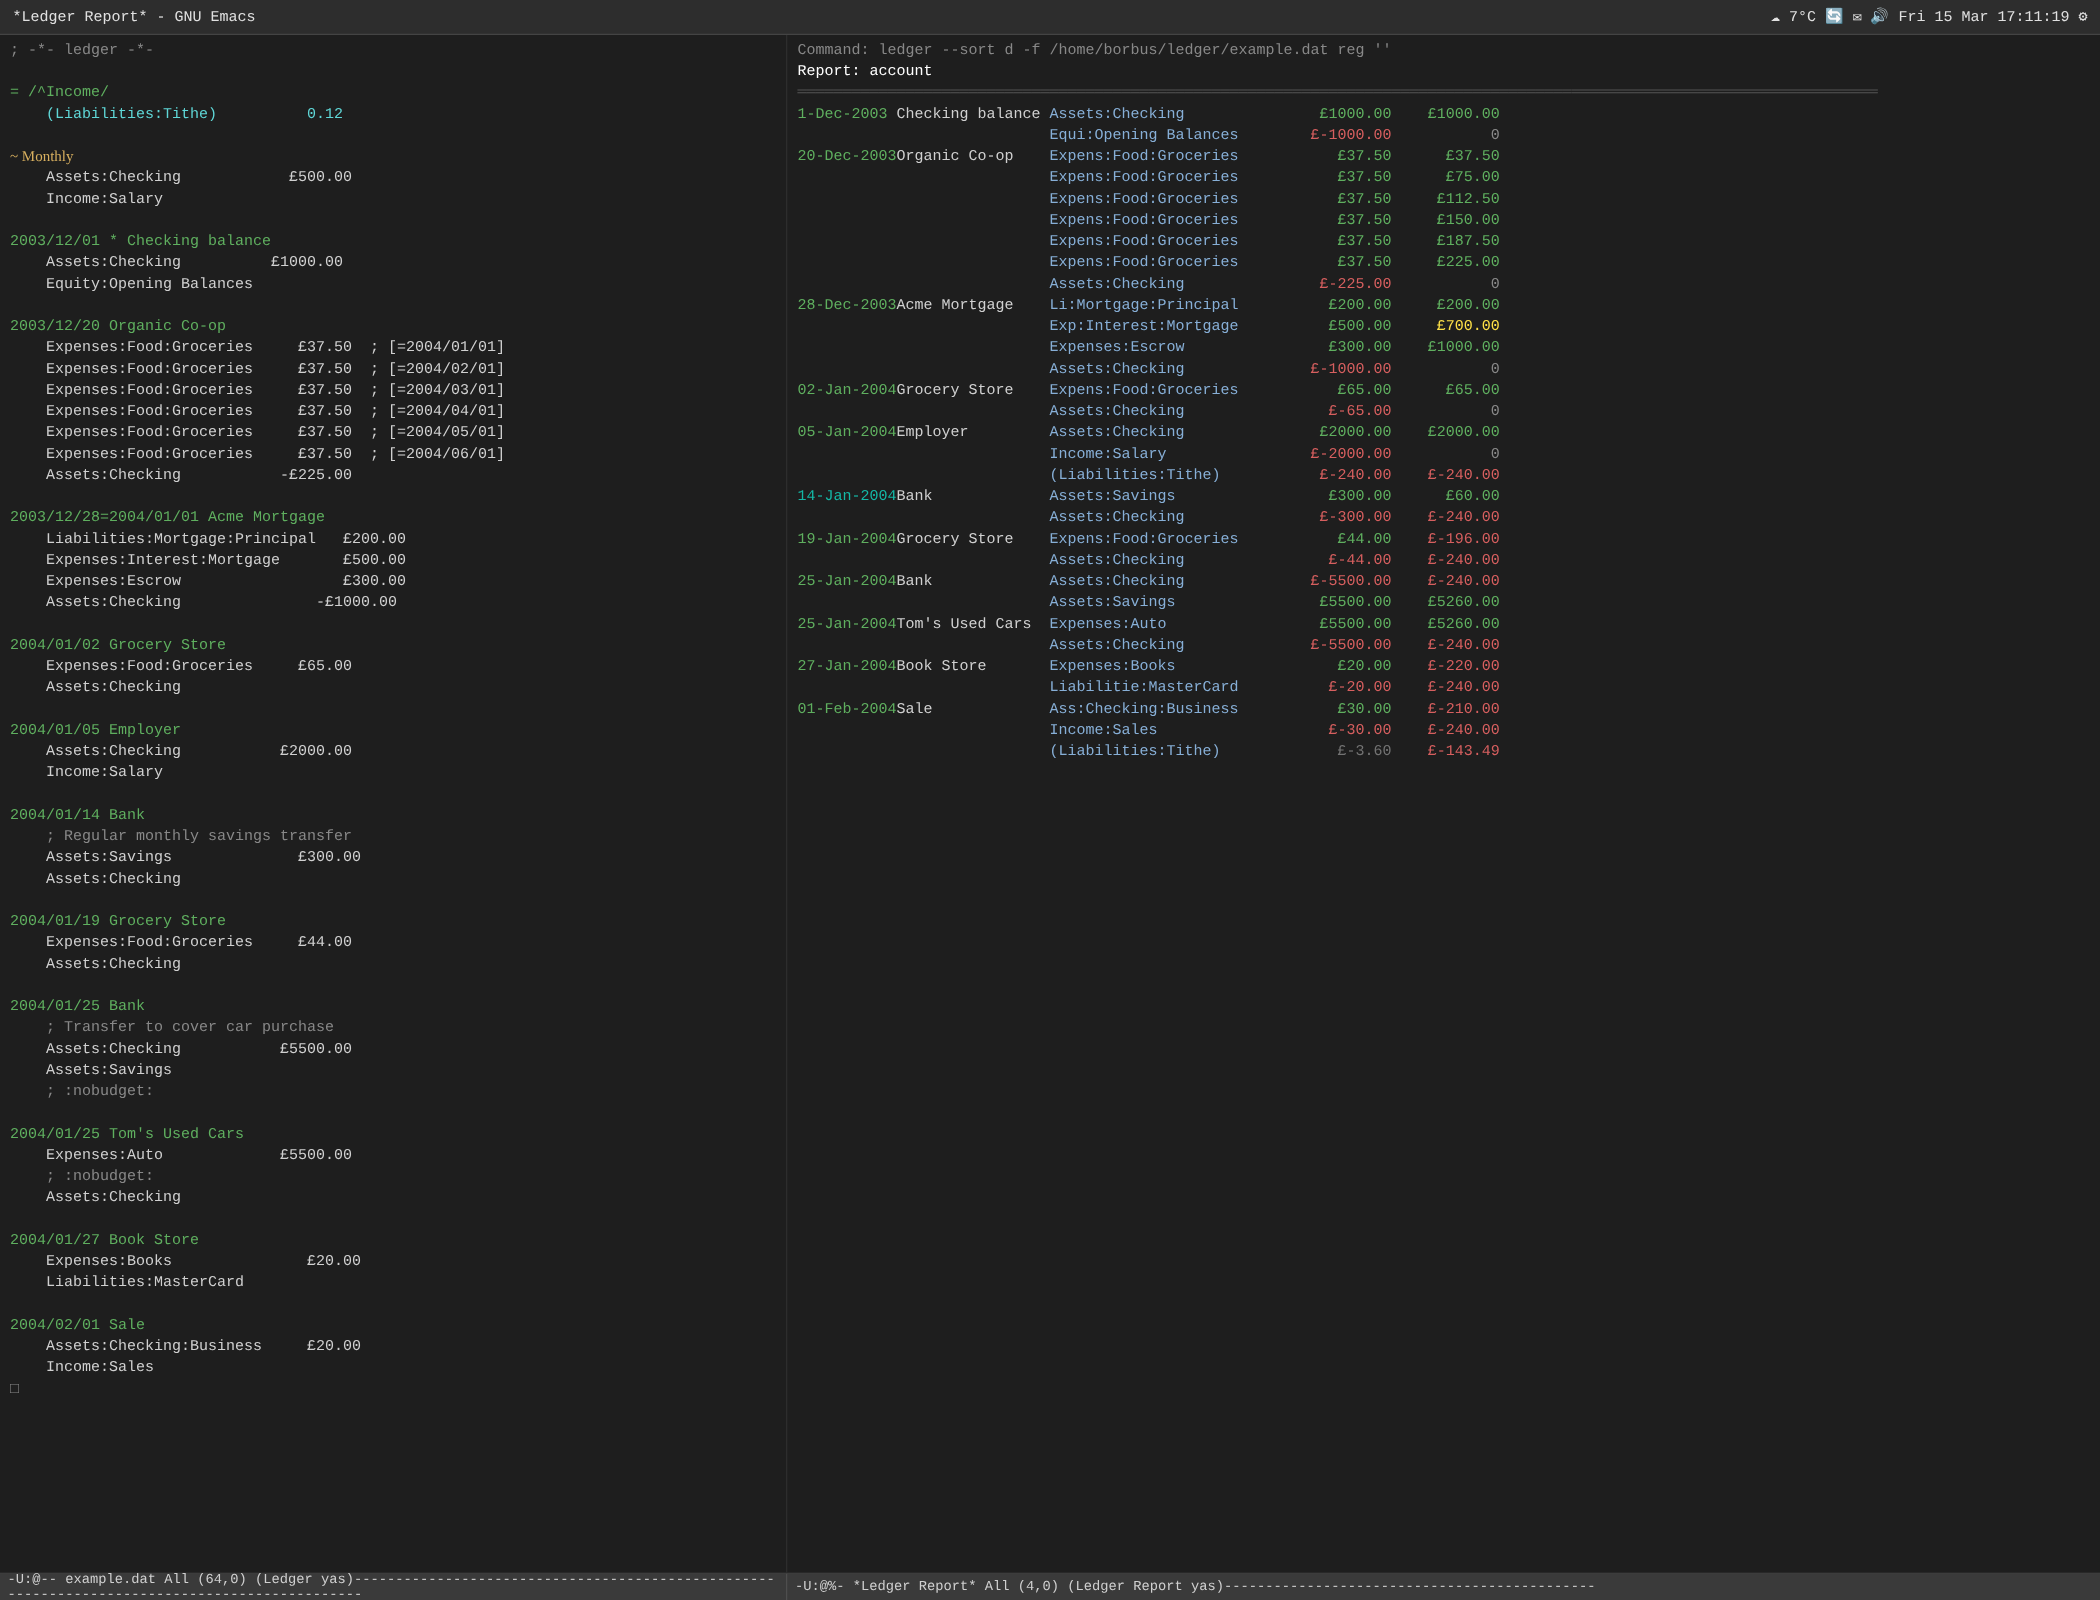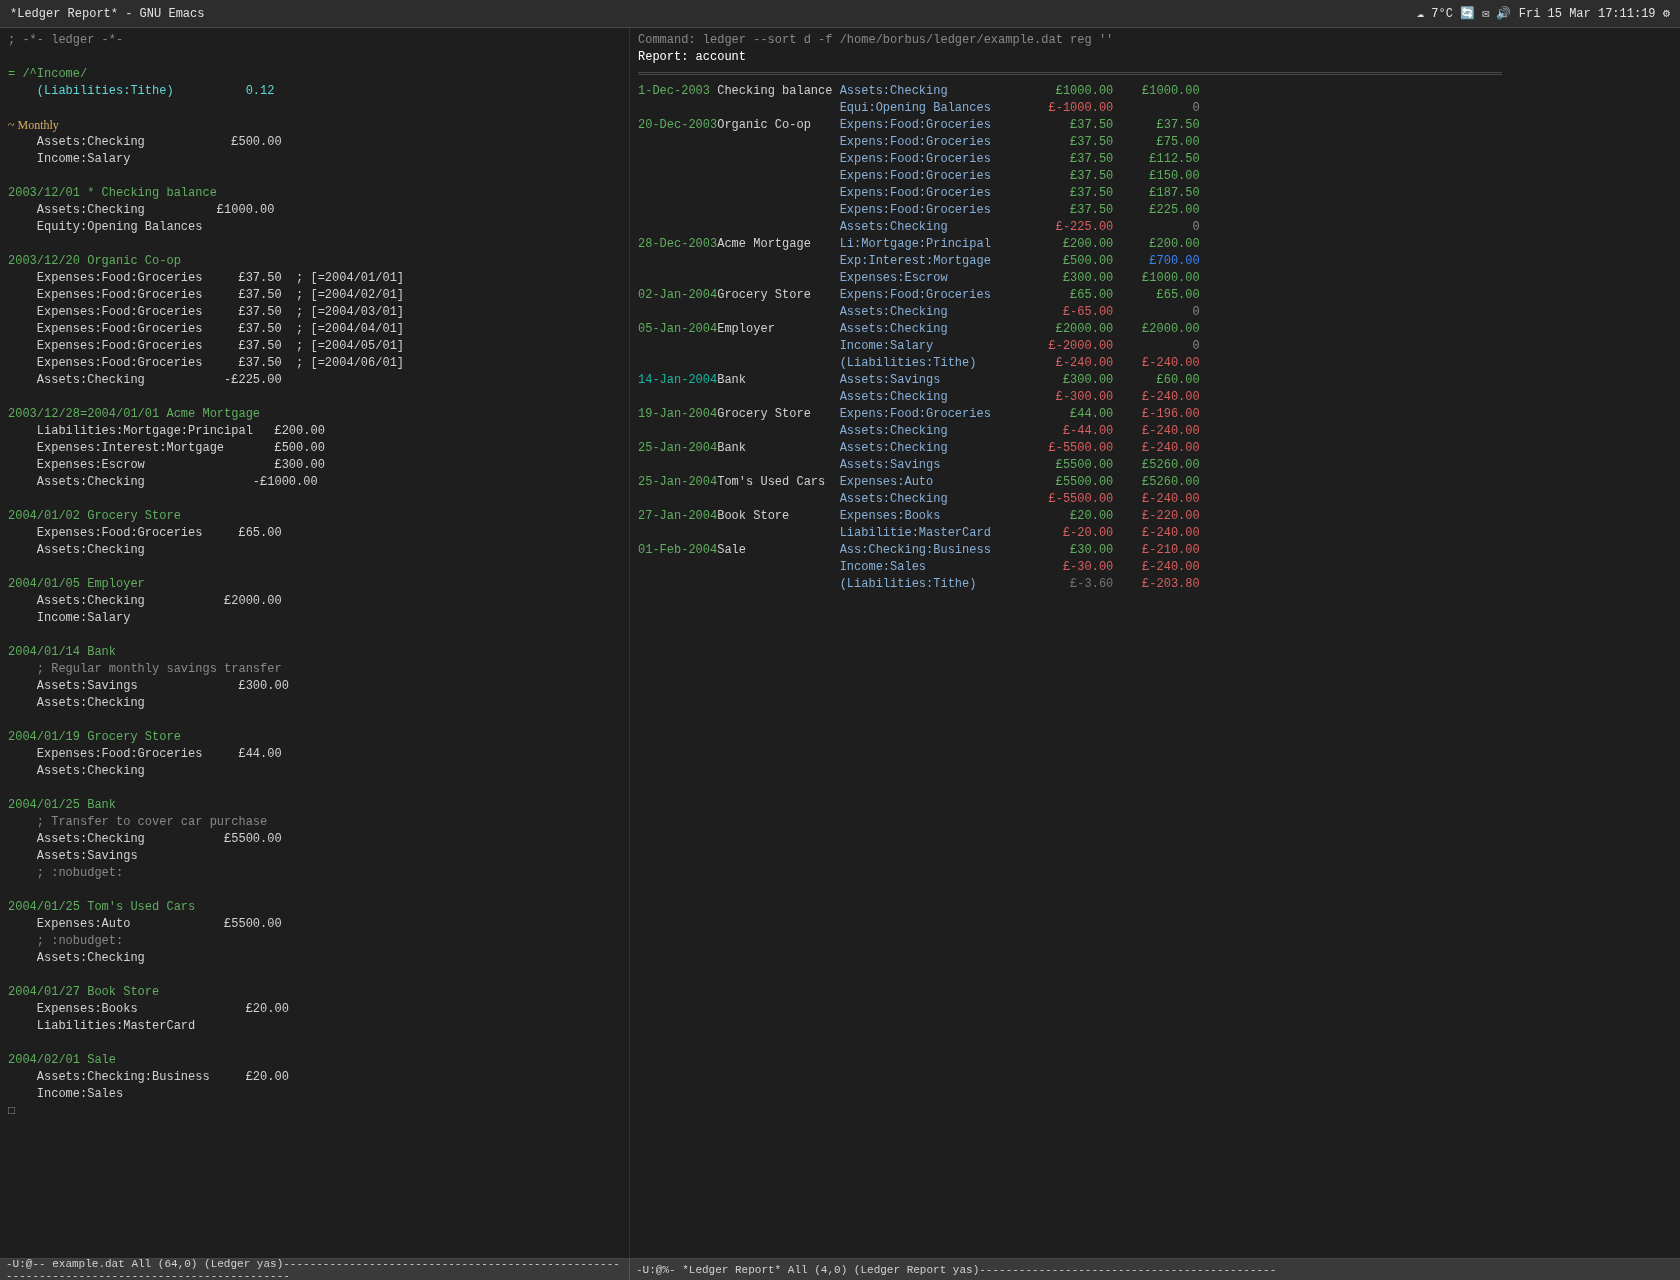--- a/index.html
+++ b/index.html
@@ -170,40 +170,41 @@
         <div class="line"><span style="color:#5faf5f">1-Dec-2003 </span><span style="color:#d0d0d0">Checking balance </span><span style="color:#87afd7">Assets:Checking           </span><span style="color:#5faf5f">    £1000.00</span>  <span style="color:#5faf5f">  £1000.00</span></div>
         <div class="line"><span style="color:transparent">           </span><span style="color:transparent">                 </span><span style="color:#87afd7">Equi:Opening Balances     </span><span style="color:#d75f5f">   £-1000.00</span>  <span style="color:#888">         0</span></div>
         <div class="line"><span style="color:#5faf5f">20-Dec-2003</span><span style="color:#d0d0d0">Organic Co-op    </span><span style="color:#87afd7">Expens:Food:Groceries     </span><span style="color:#5faf5f">      £37.50</span>  <span style="color:#5faf5f">    £37.50</span></div>
         <div class="line"><span style="color:transparent">           </span><span style="color:transparent">                 </span><span style="color:#87afd7">Expens:Food:Groceries     </span><span style="color:#5faf5f">      £37.50</span>  <span style="color:#5faf5f">    £75.00</span></div>
         <div class="line"><span style="color:transparent">           </span><span style="color:transparent">                 </span><span style="color:#87afd7">Expens:Food:Groceries     </span><span style="color:#5faf5f">      £37.50</span>  <span style="color:#5faf5f">   £112.50</span></div>
         <div class="line"><span style="color:transparent">           </span><span style="color:transparent">                 </span><span style="color:#87afd7">Expens:Food:Groceries     </span><span style="color:#5faf5f">      £37.50</span>  <span style="color:#5faf5f">   £150.00</span></div>
         <div class="line"><span style="color:transparent">           </span><span style="color:transparent">                 </span><span style="color:#87afd7">Expens:Food:Groceries     </span><span style="color:#5faf5f">      £37.50</span>  <span style="color:#5faf5f">   £187.50</span></div>
         <div class="line"><span style="color:transparent">           </span><span style="color:transparent">                 </span><span style="color:#87afd7">Expens:Food:Groceries     </span><span style="color:#5faf5f">      £37.50</span>  <span style="color:#5faf5f">   £225.00</span></div>
         <div class="line"><span style="color:transparent">           </span><span style="color:transparent">                 </span><span style="color:#87afd7">Assets:Checking           </span><span style="color:#d75f5f">    £-225.00</span>  <span style="color:#888">         0</span></div>
         <div class="line"><span style="color:#5faf5f">28-Dec-2003</span><span style="color:#d0d0d0">Acme Mortgage    </span><span style="color:#87afd7">Li:Mortgage:Principal     </span><span style="color:#5faf5f">     £200.00</span>  <span style="color:#5faf5f">   £200.00</span></div>
-        <div class="line"><span style="color:transparent">           </span><span style="color:transparent">                 </span><span style="color:#87afd7">Exp:Interest:Mortgage     </span><span style="color:#5faf5f">     £500.00</span>  <span style="color:#3b82f6">   £700.00</span></div>
+        <div class="line"><span style="color:transparent">           </span><span style="color:transparent">                 </span><span style="color:#87afd7">Exp:Interest:Mortgage     </span><span style="color:#5faf5f">     £500.00</span>  <span style="color:#fde047">   £700.00</span></div>
         <div class="line"><span style="color:transparent">           </span><span style="color:transparent">                 </span><span style="color:#87afd7">Expenses:Escrow           </span><span style="color:#5faf5f">     £300.00</span>  <span style="color:#5faf5f">  £1000.00</span></div>
+        <div class="line"><span style="color:transparent">           </span><span style="color:transparent">                 </span><span style="color:#87afd7">Assets:Checking           </span><span style="color:#d75f5f">   £-1000.00</span>  <span style="color:#888">         0</span></div>
         <div class="line"><span style="color:#5faf5f">02-Jan-2004</span><span style="color:#d0d0d0">Grocery Store    </span><span style="color:#87afd7">Expens:Food:Groceries     </span><span style="color:#5faf5f">      £65.00</span>  <span style="color:#5faf5f">    £65.00</span></div>
         <div class="line"><span style="color:transparent">           </span><span style="color:transparent">                 </span><span style="color:#87afd7">Assets:Checking           </span><span style="color:#d75f5f">     £-65.00</span>  <span style="color:#888">         0</span></div>
         <div class="line"><span style="color:#5faf5f">05-Jan-2004</span><span style="color:#d0d0d0">Employer         </span><span style="color:#87afd7">Assets:Checking           </span><span style="color:#5faf5f">    £2000.00</span>  <span style="color:#5faf5f">  £2000.00</span></div>
         <div class="line"><span style="color:transparent">           </span><span style="color:transparent">                 </span><span style="color:#87afd7">Income:Salary             </span><span style="color:#d75f5f">   £-2000.00</span>  <span style="color:#888">         0</span></div>
         <div class="line"><span style="color:transparent">           </span><span style="color:transparent">                 </span><span style="color:#87afd7">(Liabilities:Tithe)       </span><span style="color:#d75f5f">    £-240.00</span>  <span style="color:#d75f5f">  £-240.00</span></div>
         <div class="line"><span style="color:#14b8a6">14-Jan-2004</span><span style="color:#d0d0d0">Bank             </span><span style="color:#87afd7">Assets:Savings            </span><span style="color:#5faf5f">     £300.00</span>  <span style="color:#5faf5f">    £60.00</span></div>
         <div class="line"><span style="color:transparent">           </span><span style="color:transparent">                 </span><span style="color:#87afd7">Assets:Checking           </span><span style="color:#d75f5f">    £-300.00</span>  <span style="color:#d75f5f">  £-240.00</span></div>
         <div class="line"><span style="color:#5faf5f">19-Jan-2004</span><span style="color:#d0d0d0">Grocery Store    </span><span style="color:#87afd7">Expens:Food:Groceries     </span><span style="color:#5faf5f">      £44.00</span>  <span style="color:#d75f5f">  £-196.00</span></div>
         <div class="line"><span style="color:transparent">           </span><span style="color:transparent">                 </span><span style="color:#87afd7">Assets:Checking           </span><span style="color:#d75f5f">     £-44.00</span>  <span style="color:#d75f5f">  £-240.00</span></div>
         <div class="line"><span style="color:#5faf5f">25-Jan-2004</span><span style="color:#d0d0d0">Bank             </span><span style="color:#87afd7">Assets:Checking           </span><span style="color:#d75f5f">   £-5500.00</span>  <span style="color:#d75f5f">  £-240.00</span></div>
         <div class="line"><span style="color:transparent">           </span><span style="color:transparent">                 </span><span style="color:#87afd7">Assets:Savings            </span><span style="color:#5faf5f">    £5500.00</span>  <span style="color:#5faf5f">  £5260.00</span></div>
         <div class="line"><span style="color:#5faf5f">25-Jan-2004</span><span style="color:#d0d0d0">Tom's Used Cars  </span><span style="color:#87afd7">Expenses:Auto             </span><span style="color:#5faf5f">    £5500.00</span>  <span style="color:#5faf5f">  £5260.00</span></div>
         <div class="line"><span style="color:transparent">           </span><span style="color:transparent">                 </span><span style="color:#87afd7">Assets:Checking           </span><span style="color:#d75f5f">   £-5500.00</span>  <span style="color:#d75f5f">  £-240.00</span></div>
         <div class="line"><span style="color:#5faf5f">27-Jan-2004</span><span style="color:#d0d0d0">Book Store       </span><span style="color:#87afd7">Expenses:Books            </span><span style="color:#5faf5f">      £20.00</span>  <span style="color:#d75f5f">  £-220.00</span></div>
         <div class="line"><span style="color:transparent">           </span><span style="color:transparent">                 </span><span style="color:#87afd7">Liabilitie:MasterCard     </span><span style="color:#d75f5f">     £-20.00</span>  <span style="color:#d75f5f">  £-240.00</span></div>
         <div class="line"><span style="color:#5faf5f">01-Feb-2004</span><span style="color:#d0d0d0">Sale             </span><span style="color:#87afd7">Ass:Checking:Business     </span><span style="color:#5faf5f">      £30.00</span>  <span style="color:#d75f5f">  £-210.00</span></div>
         <div class="line"><span style="color:transparent">           </span><span style="color:transparent">                 </span><span style="color:#87afd7">Income:Sales              </span><span style="color:#d75f5f">     £-30.00</span>  <span style="color:#d75f5f">  £-240.00</span></div>
-        <div class="line"><span style="color:transparent">           </span><span style="color:transparent">                 </span><span style="color:#87afd7">(Liabilities:Tithe)       </span><span style="color:#737373">      £-3.60</span>  <span style="color:#d75f5f">  £-203.80</span></div>
+        <div class="line"><span style="color:transparent">           </span><span style="color:transparent">                 </span><span style="color:#87afd7">(Liabilities:Tithe)       </span><span style="color:#737373">      £-3.60</span>  <span style="color:#d75f5f">  £-143.49</span></div>
       </div>
   </div>
 
 </div>
 
 <div id="status-bar">
   <div id="status-left">-U:@--  example.dat    All (64,0)    (Ledger yas)----------------------------------------------------------------------------------------------</div>
   <div id="status-right">-U:@%-  *Ledger Report*   All (4,0)    (Ledger Report yas)---------------------------------------------</div>
 </div>
 

